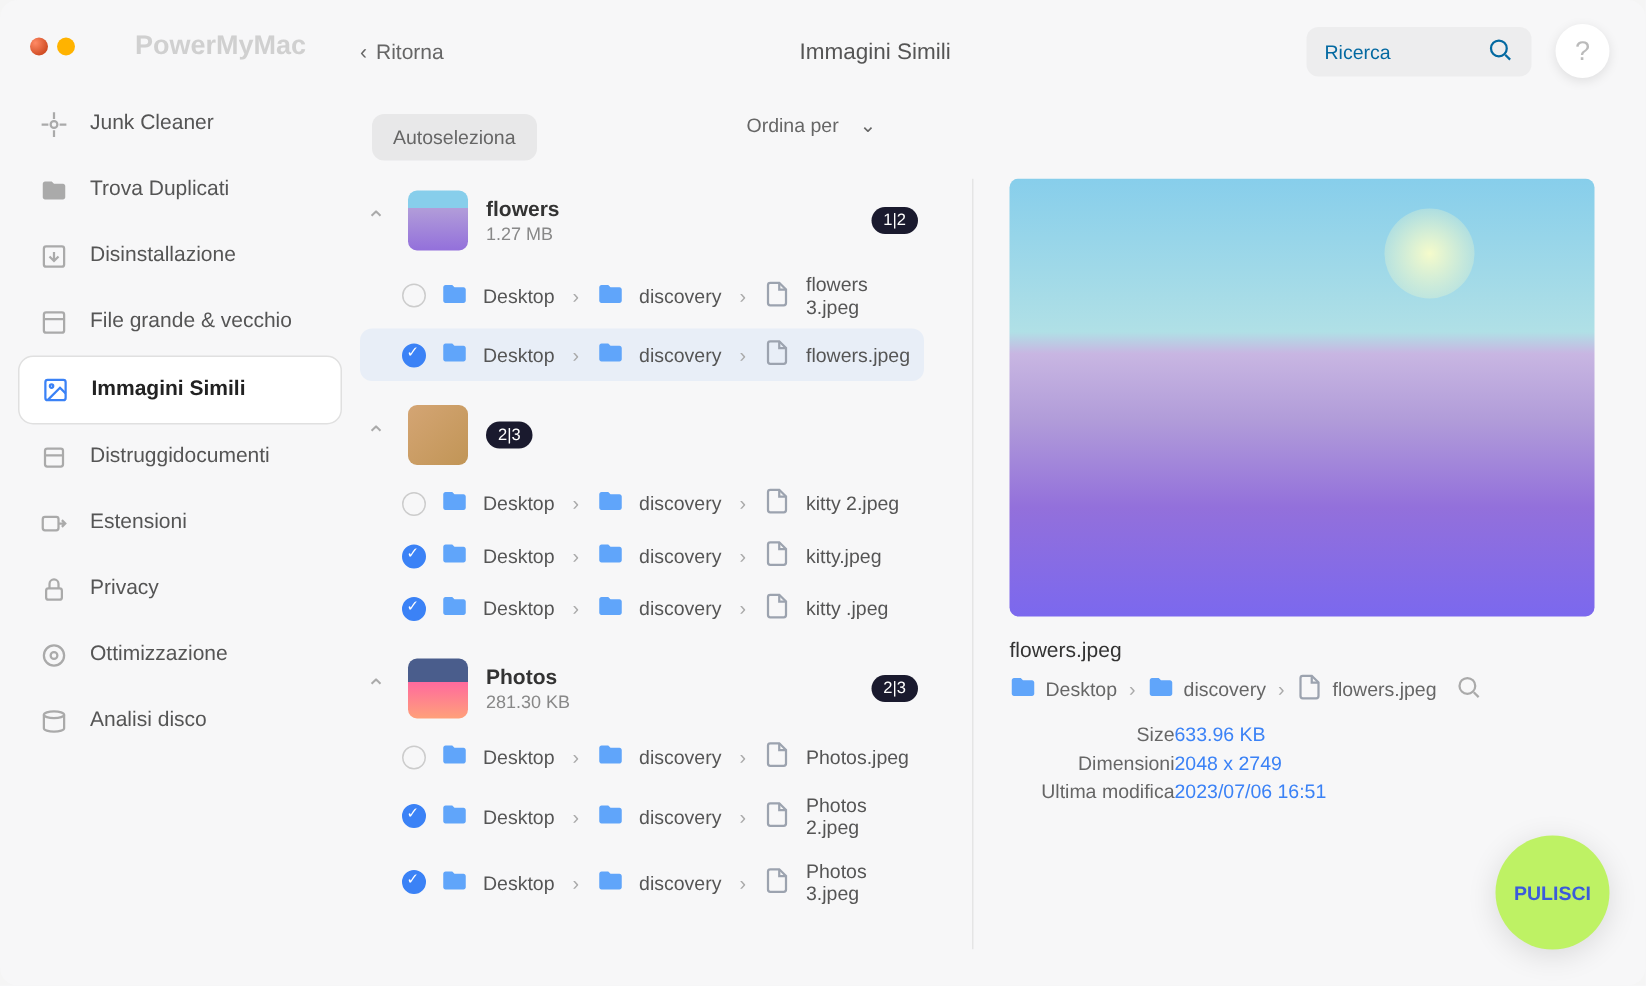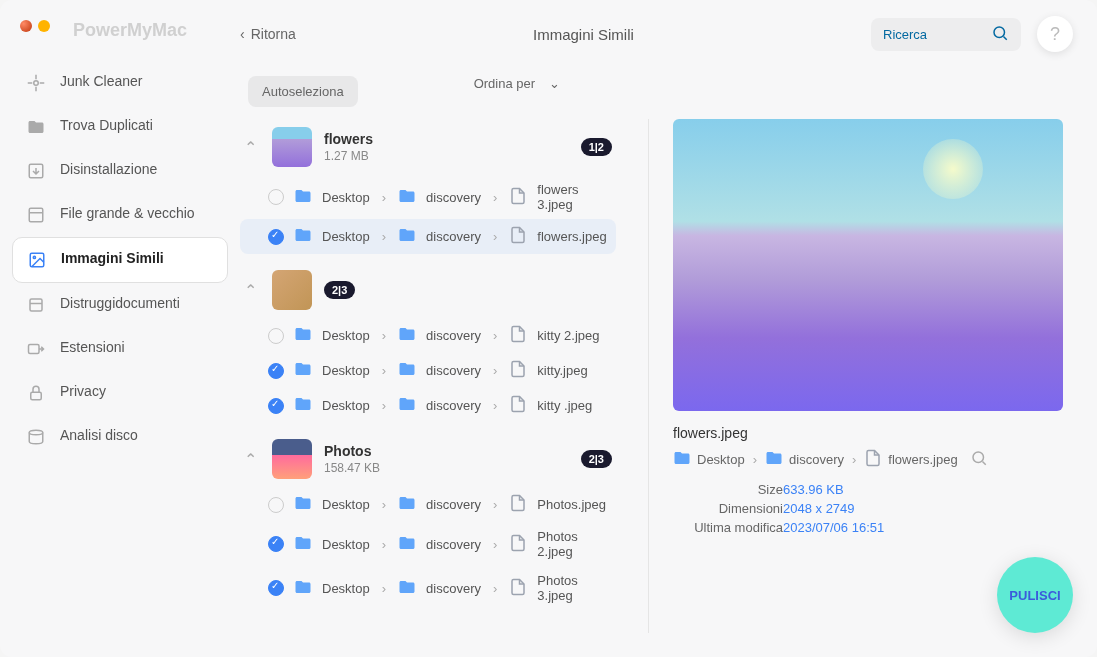--- a/index.html
+++ b/index.html
@@ -1,70 +1,70 @@
 <!DOCTYPE html>
 <html><head>
 <meta charset="utf-8">
 <style>
 * { margin: 0; padding: 0; box-sizing: border-box; font-family: -apple-system, BlinkMacSystemFont, 'Segoe UI', sans-serif; }
 body { background: #f5f5f5; width: 1097px; height: 657px; overflow: hidden; }
 .app { display: flex; width: 100%; height: 100%; background: #f7f7f8; border-radius: 12px; }
 .sidebar { width: 240px; padding: 20px 0; display: flex; flex-direction: column; }
-.titlebar { display: flex; padding: 0 20px 20px 20px; gap: 7px; }
+.titlebar { display: flex; align-items: center; padding: 0 20px 20px 20px; gap: 24px; }
 .traffic-lights { display: flex; gap: 6px; }
 .tl { width: 12px; height: 12px; border-radius: 50%; }
 .tl-red { background: radial-gradient(circle at 30% 30%, #ff8a65, #bf360c); }
 .tl-yellow { background: #ffb300; }
 .app-title { margin-left: 16px; font-size: 18px; font-weight: 600; color: #d0d0d0; }
 .nav { flex: 1; padding: 0 12px; }
 .nav-item { display: flex; align-items: flex-start; gap: 14px; padding: 12px 14px; border-radius: 10px; cursor: pointer; color: #555; font-size: 14px; }
 .nav-item.active { background: #fff; border: 1px solid #e0e0e0; color: #222; font-weight: 600; }
 .nav-icon { width: 20px; height: 20px; display: flex; align-items: center; justify-content: center; color: #aaa; }
 .nav-item.active .nav-icon { color: #3b82f6; }
 .user-pill { margin: 0 20px; padding: 12px; background: #e8e8e9; border-radius: 10px; text-align: center; color: #555; font-size: 14px; }
 .main { flex: 1; display: flex; flex-direction: column; padding: 16px 24px 24px 0; }
 .topbar { display: flex; align-items: center; gap: 16px; padding-bottom: 16px; }
 .back { display: flex; align-items: center; gap: 6px; color: #666; font-size: 14px; cursor: pointer; }
 .page-title { flex: 1; text-align: center; color: #555; font-size: 15px; }
 .search { display: flex; align-items: center; background: #ededee; border-radius: 8px; padding: 6px 12px; width: 150px; color: #0369a1; font-size: 13px; justify-content: space-between; }
 .help-btn { width: 36px; height: 36px; border-radius: 50%; background: #fff; box-shadow: 0 2px 8px rgba(0,0,0,0.1); display: flex; align-items: center; justify-content: center; color: #bbb; font-size: 18px; cursor: pointer; }
 .controls { display: flex; align-items: flex-start; gap: 24px; padding: 8px 0 12px 8px; }
 .autoselect { background: #e8e8e9; border-radius: 8px; padding: 8px 14px; color: #666; font-size: 13px; cursor: pointer; }
-.sort { color: #666; font-size: 13px; cursor: pointer; display: flex; align-items: center; gap: 14px; margin-left: 92px; }
+.sort { color: #666; font-size: 13px; cursor: pointer; display: flex; align-items: center; gap: 14px; margin-left: 116px; }
 .content { flex: 1; display: flex; gap: 24px; overflow: hidden; }
 .list { flex: 1; overflow-y: auto; padding-right: 8px; }
 .group { margin-bottom: 8px; }
 .group-header { display: flex; align-items: center; gap: 12px; padding: 8px 4px; }
 .collapse { color: #aaa; cursor: pointer; width: 16px; }
 .thumb { width: 40px; height: 40px; border-radius: 6px; background: linear-gradient(135deg, #a7c7e7, #7fb069); }
 .thumb.flowers { background: linear-gradient(180deg, #87ceeb 0%, #87ceeb 30%, #b19cd9 30%, #9370db 100%); }
 .thumb.kitty { background: linear-gradient(135deg, #d4a574, #c19556); }
 .thumb.photos { background: linear-gradient(180deg, #4a5d8c 0%, #4a5d8c 40%, #ff6b9d 40%, #ffa07a 100%); }
 .group-info { flex: 1; }
 .group-name { font-size: 14px; font-weight: 600; color: #333; }
 .group-size { font-size: 12px; color: #888; margin-top: 2px; }
-.badge { background: #1a1a2e; color: #fff; font-size: 11px; padding: 3px 8px; border-radius: 10px; font-weight: 700; }
+.badge { background: #1a1a2e; color: #fff; font-size: 11px; padding: 3px 8px; border-radius: 10px; font-weight: 400; }
 .file-row { display: flex; align-items: center; gap: 10px; padding: 7px 8px 7px 28px; font-size: 13px; color: #555; cursor: pointer; border-radius: 8px; }
 .file-row.selected { background: #e8eef7; }
 .check { width: 16px; height: 16px; border-radius: 50%; border: 1.5px solid #ccc; flex-shrink: 0; }
 .check.checked { background: #3b82f6; border-color: #3b82f6; position: relative; }
 .check.checked::after { content: '✓'; color: #fff; font-size: 10px; position: absolute; top: -1px; left: 2px; }
 .folder-icon { color: #60a5fa; }
 .file-icon { color: #9ca3af; }
 .crumb { color: #aaa; margin: 0 2px; }
 .preview { width: 400px; display: flex; flex-direction: column; }
 .preview-img { width: 390px; height: 292px; border-radius: 6px; background: linear-gradient(180deg, #87ceeb 0%, #b0e0e6 35%, #c8b6e2 40%, #b19cd9 55%, #9370db 75%, #7b68ee 100%); position: relative; overflow: hidden; }
 .preview-img::before { content: ''; position: absolute; top: 20px; right: 80px; width: 60px; height: 60px; background: radial-gradient(circle, rgba(255,255,200,0.9), transparent); border-radius: 50%; }
 .preview-name { margin-top: 14px; font-size: 14px; color: #333; }
 .preview-path { display: flex; align-items: center; gap: 6px; margin-top: 8px; font-size: 13px; color: #666; }
 .meta { margin-top: 10px; }
 .meta-row { display: flex; font-size: 13px; padding: 2px 0; }
 .meta-label { width: 110px; color: #666; text-align: right; }
 .meta-val { color: #3b82f6; }
-.clean-btn { position: absolute; bottom: 24px; right: 24px; width: 76px; height: 76px; border-radius: 50%; background: #5eead4; box-shadow: 0 4px 20px rgba(0,0,0,0.12); display: flex; align-items: center; justify-content: center; color: #3b5bdb; font-weight: 700; font-size: 13px; cursor: pointer; }
+.clean-btn { position: absolute; bottom: 24px; right: 24px; width: 76px; height: 76px; border-radius: 50%; background: #bef264; box-shadow: 0 4px 20px rgba(0,0,0,0.12); display: flex; align-items: center; justify-content: center; color: #3b5bdb; font-weight: 700; font-size: 13px; cursor: pointer; }
 .divider { width: 1px; background: #e5e5e5; }
 svg { width: 18px; height: 18px; }
 </style>
 </head>
 <body>
 
 <div class="app">
   <div class="sidebar">
     <div class="titlebar">
       <div class="traffic-lights">
@@ -138,20 +138,29 @@
           <span>Estensioni</span>
         </div>
         <div class="nav-item">
           <span class="nav-icon">
             <svg viewBox="0 0 24 24" fill="none" stroke="currentColor" stroke-width="2">
               <rect x="5" y="11" width="14" height="10" rx="2"></rect>
               <path d="M8 11V7a4 4 0 0 1 8 0v4"></path>
             </svg>
           </span>
           <span>Privacy</span>
+        </div>
+        <div class="nav-item">
+          <span class="nav-icon">
+            <svg viewBox="0 0 24 24" fill="none" stroke="currentColor" stroke-width="2">
+              <circle cx="12" cy="12" r="9"></circle>
+              <circle cx="12" cy="12" r="3"></circle>
+            </svg>
+          </span>
+          <span>Ottimizzazione</span>
         </div>
         <div class="nav-item">
           <span class="nav-icon">
             <svg viewBox="0 0 24 24" fill="none" stroke="currentColor" stroke-width="2">
               <ellipse cx="12" cy="6" rx="9" ry="3"></ellipse>
               <path d="M3 6v12c0 1.66 4 3 9 3s9-1.34 9-3V6"></path>
             </svg>
           </span>
           <span>Analisi disco</span>
         </div>
@@ -294,21 +303,21 @@
                 </svg></span>
       <span>kitty .jpeg</span>
             </div>
           </div>
           <div class="group">
     <div class="group-header">
       <span class="collapse">⌃</span>
       <div class="thumb photos"></div>
       <div class="group-info">
         <div class="group-name">Photos</div>
-        <div class="group-size">158.47 KB</div>
+        <div class="group-size">281.30 KB</div>
       </div>
       <div class="badge">2|3</div>
     </div>
             <div class="file-row">
       <div class="check "></div>
       <span class="folder-icon"><svg viewBox="0 0 24 24" fill="currentColor" width="16" height="16">
                   <path d="M10 4H4c-1.1 0-2 .9-2 2v12c0 1.1.9 2 2 2h16c1.1 0 2-.9 2-2V8c0-1.1-.9-2-2-2h-8l-2-2z"></path>
                 </svg></span>
       <span>Desktop</span>
       <span class="crumb">›</span>

